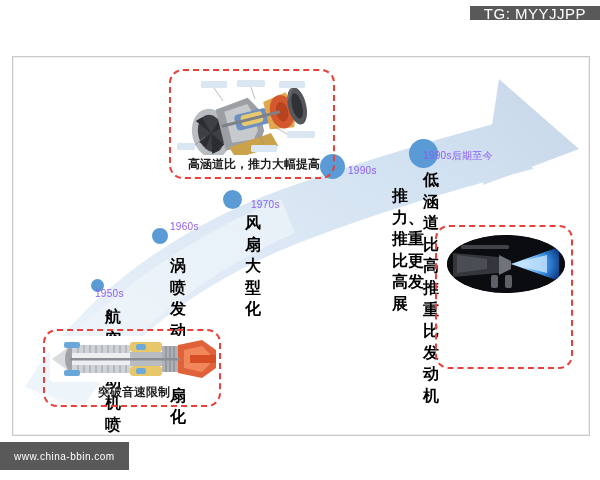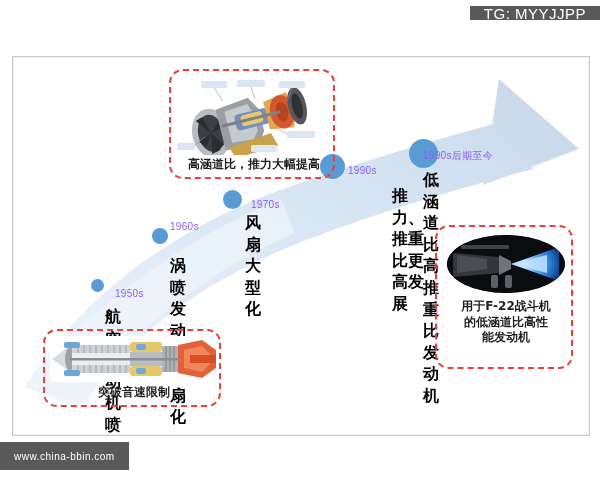--- a/index.html
+++ b/index.html
@@ -94,21 +94,21 @@
              Z" fill="url(#arrGrad)"></path>
 
     <path d="M 486 22 L 566 92 L 470 128 Z" fill="url(#headGrad)"></path>
 
     <path d="M 12 330 C 70 258, 160 186, 268 142 L 282 176
              C 186 218, 104 286, 64 352 Z" fill="#eef4fa" opacity="0.75"></path>
   </svg>
 
   <div class="milestone">
     <div class="dot" style="left:78px;top:222px;width:13px;height:13px;"></div>
-    <div class="year" style="left:102px;top:231px;">1950s</div>
+    <div class="year" style="left:82px;top:231px;">1950s</div>
     <div class="desc" style="left:92px;top:249px;">航空发动
 机喷气化</div>
   </div>
 
   <div class="milestone">
     <div class="dot" style="left:139px;top:171px;width:16px;height:16px;"></div>
     <div class="year" style="left:157px;top:164px;">1960s</div>
     <div class="desc" style="left:157px;top:198px;text-align:right;">涡喷发动
 机风扇化</div>
   </div>
@@ -258,22 +258,19 @@
 
         <path d="M64 29 L112 12 L112 46 Z" fill="url(#plume)"></path>
         <path d="M64 29 L100 20 L100 38 Z" fill="#bfe0fb" opacity="0.85"></path>
 
         <rect x="44" y="40" width="7" height="13" rx="2" fill="#5d6167"></rect>
         <rect x="58" y="40" width="7" height="13" rx="2" fill="#5d6167"></rect>
 
         <rect x="14" y="10" width="48" height="4" rx="1.5" fill="#3f4248"></rect>
       </svg>
     </div>
-    <div class="callout-cap" style="left:0;top:72px;width:138px;">用于F-22战斗机
-的低涵道比高性
-能发动机</div>
   </div>
 
 </div>
 
 <div class="chip" id="site-chip">
   <span>www.china-bbin.com</span>
 </div>
 
 </body></html>

